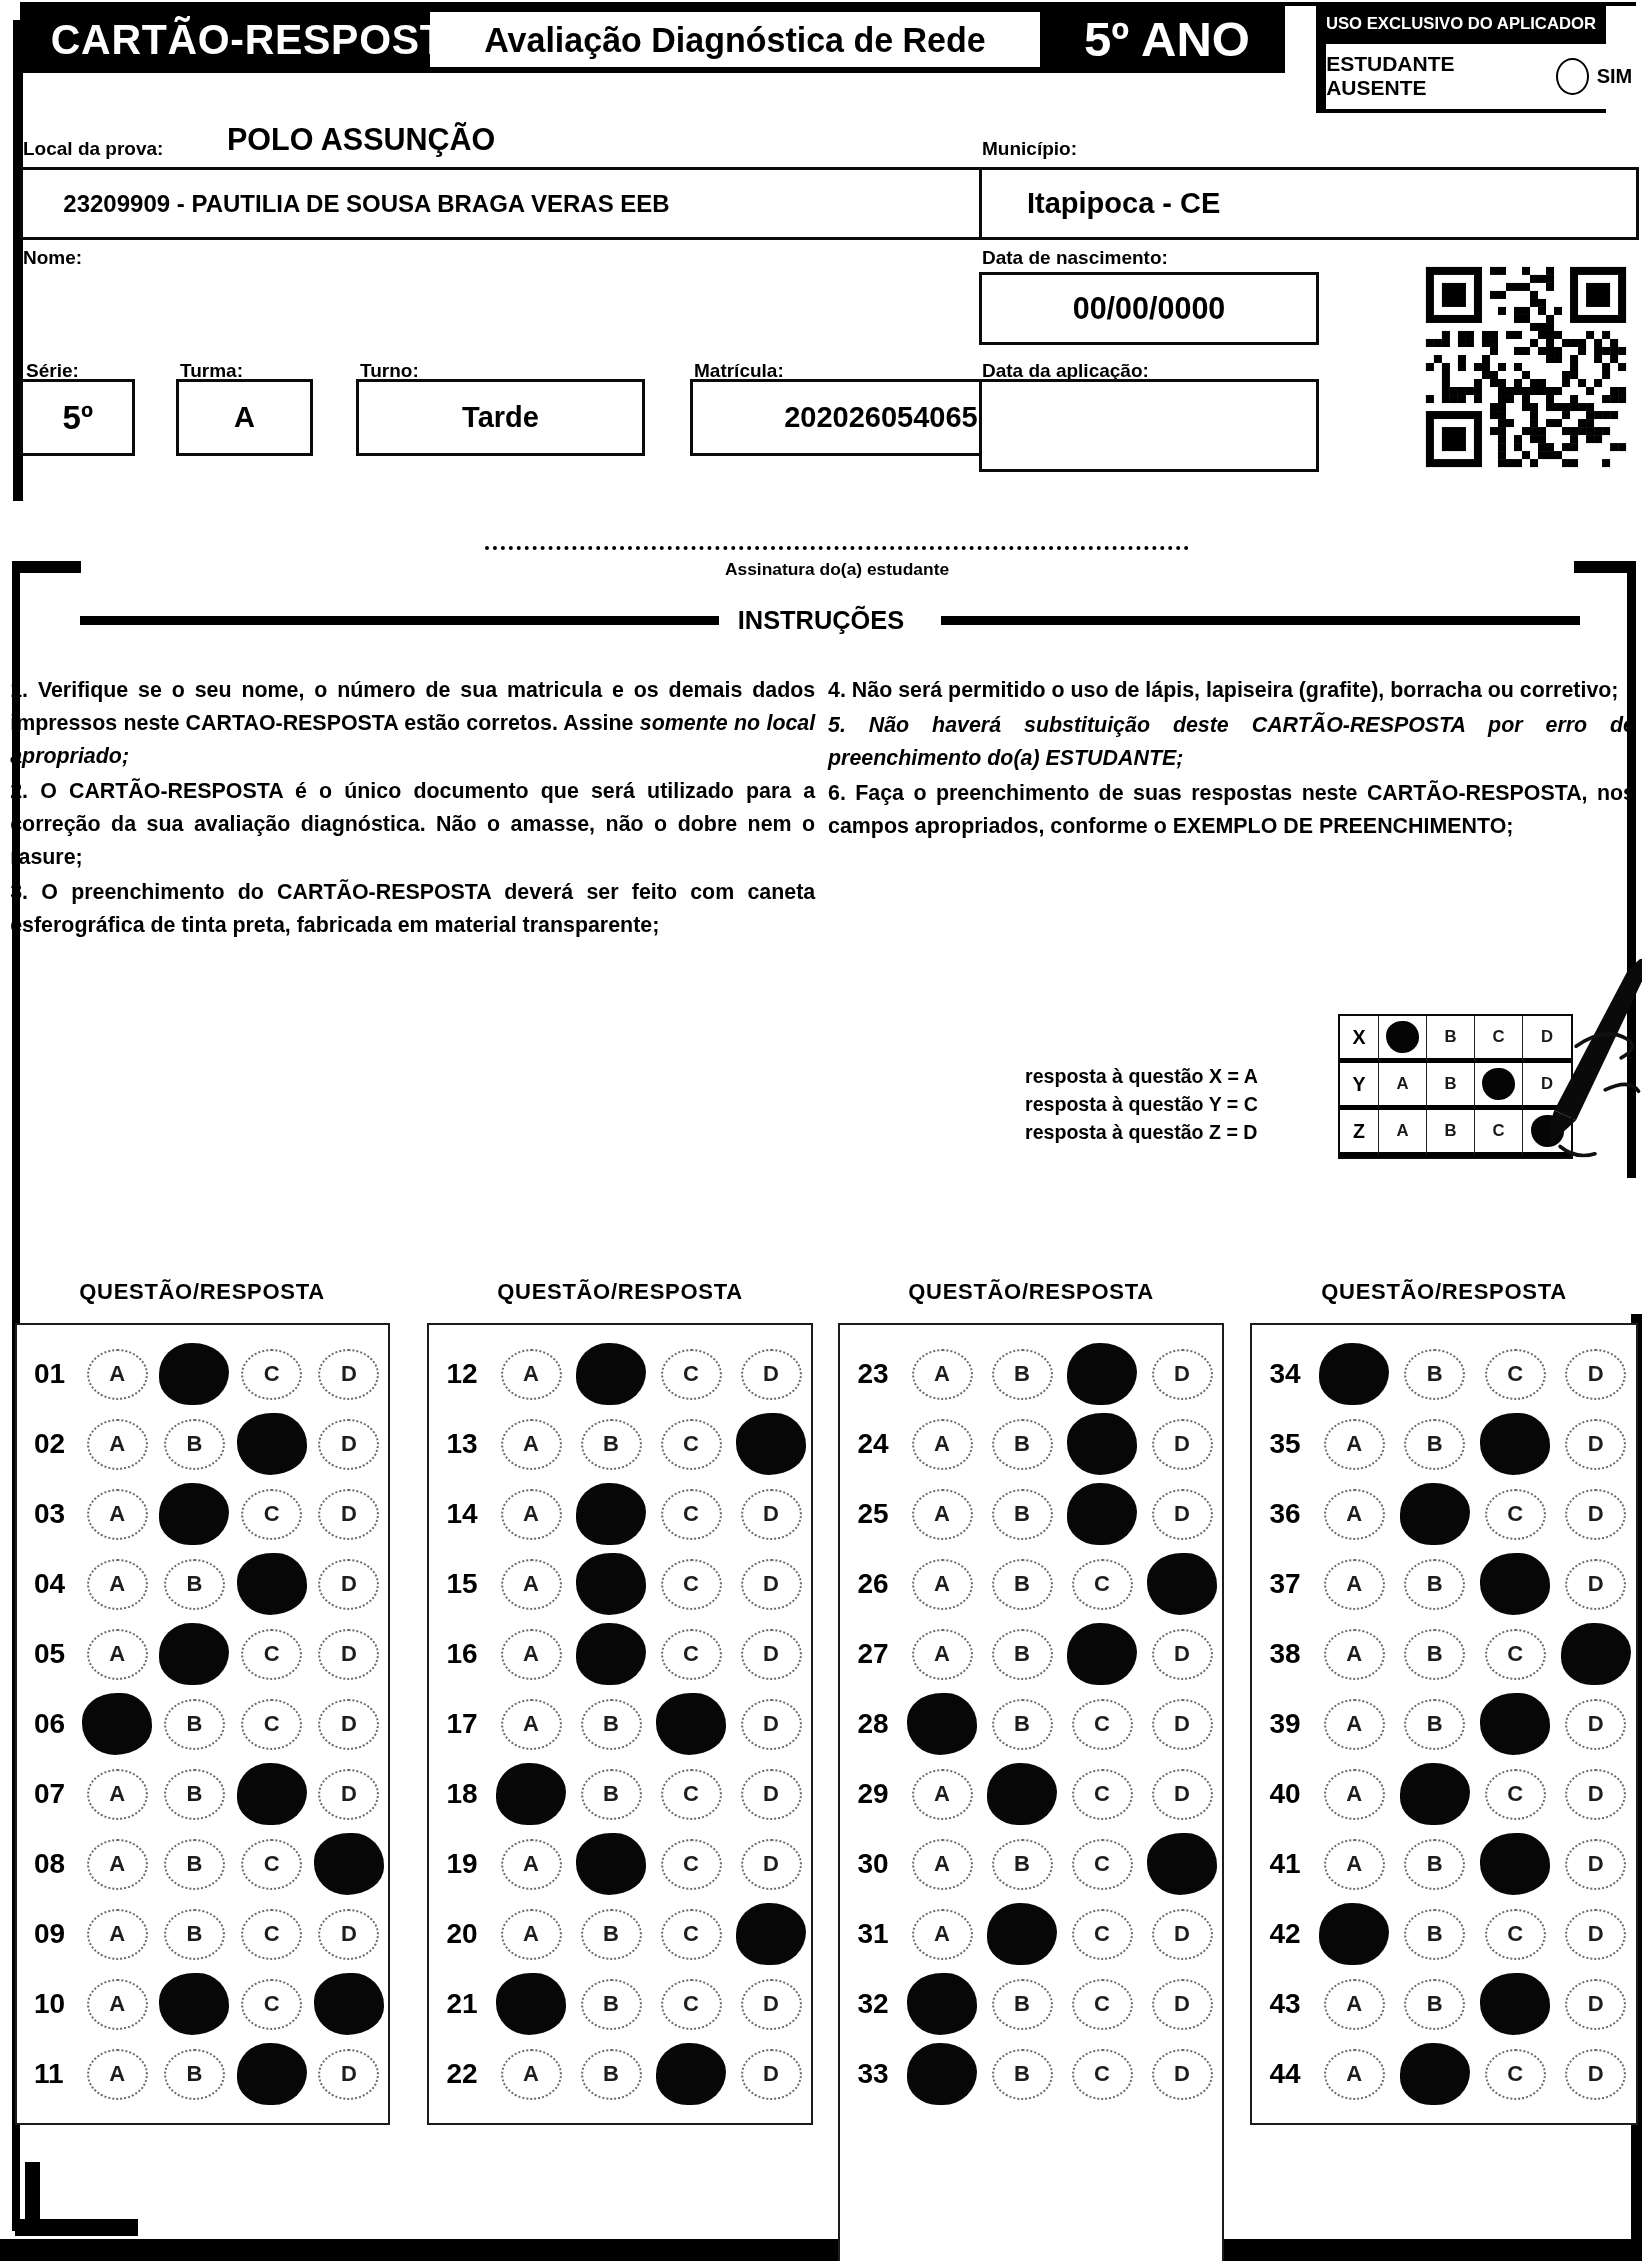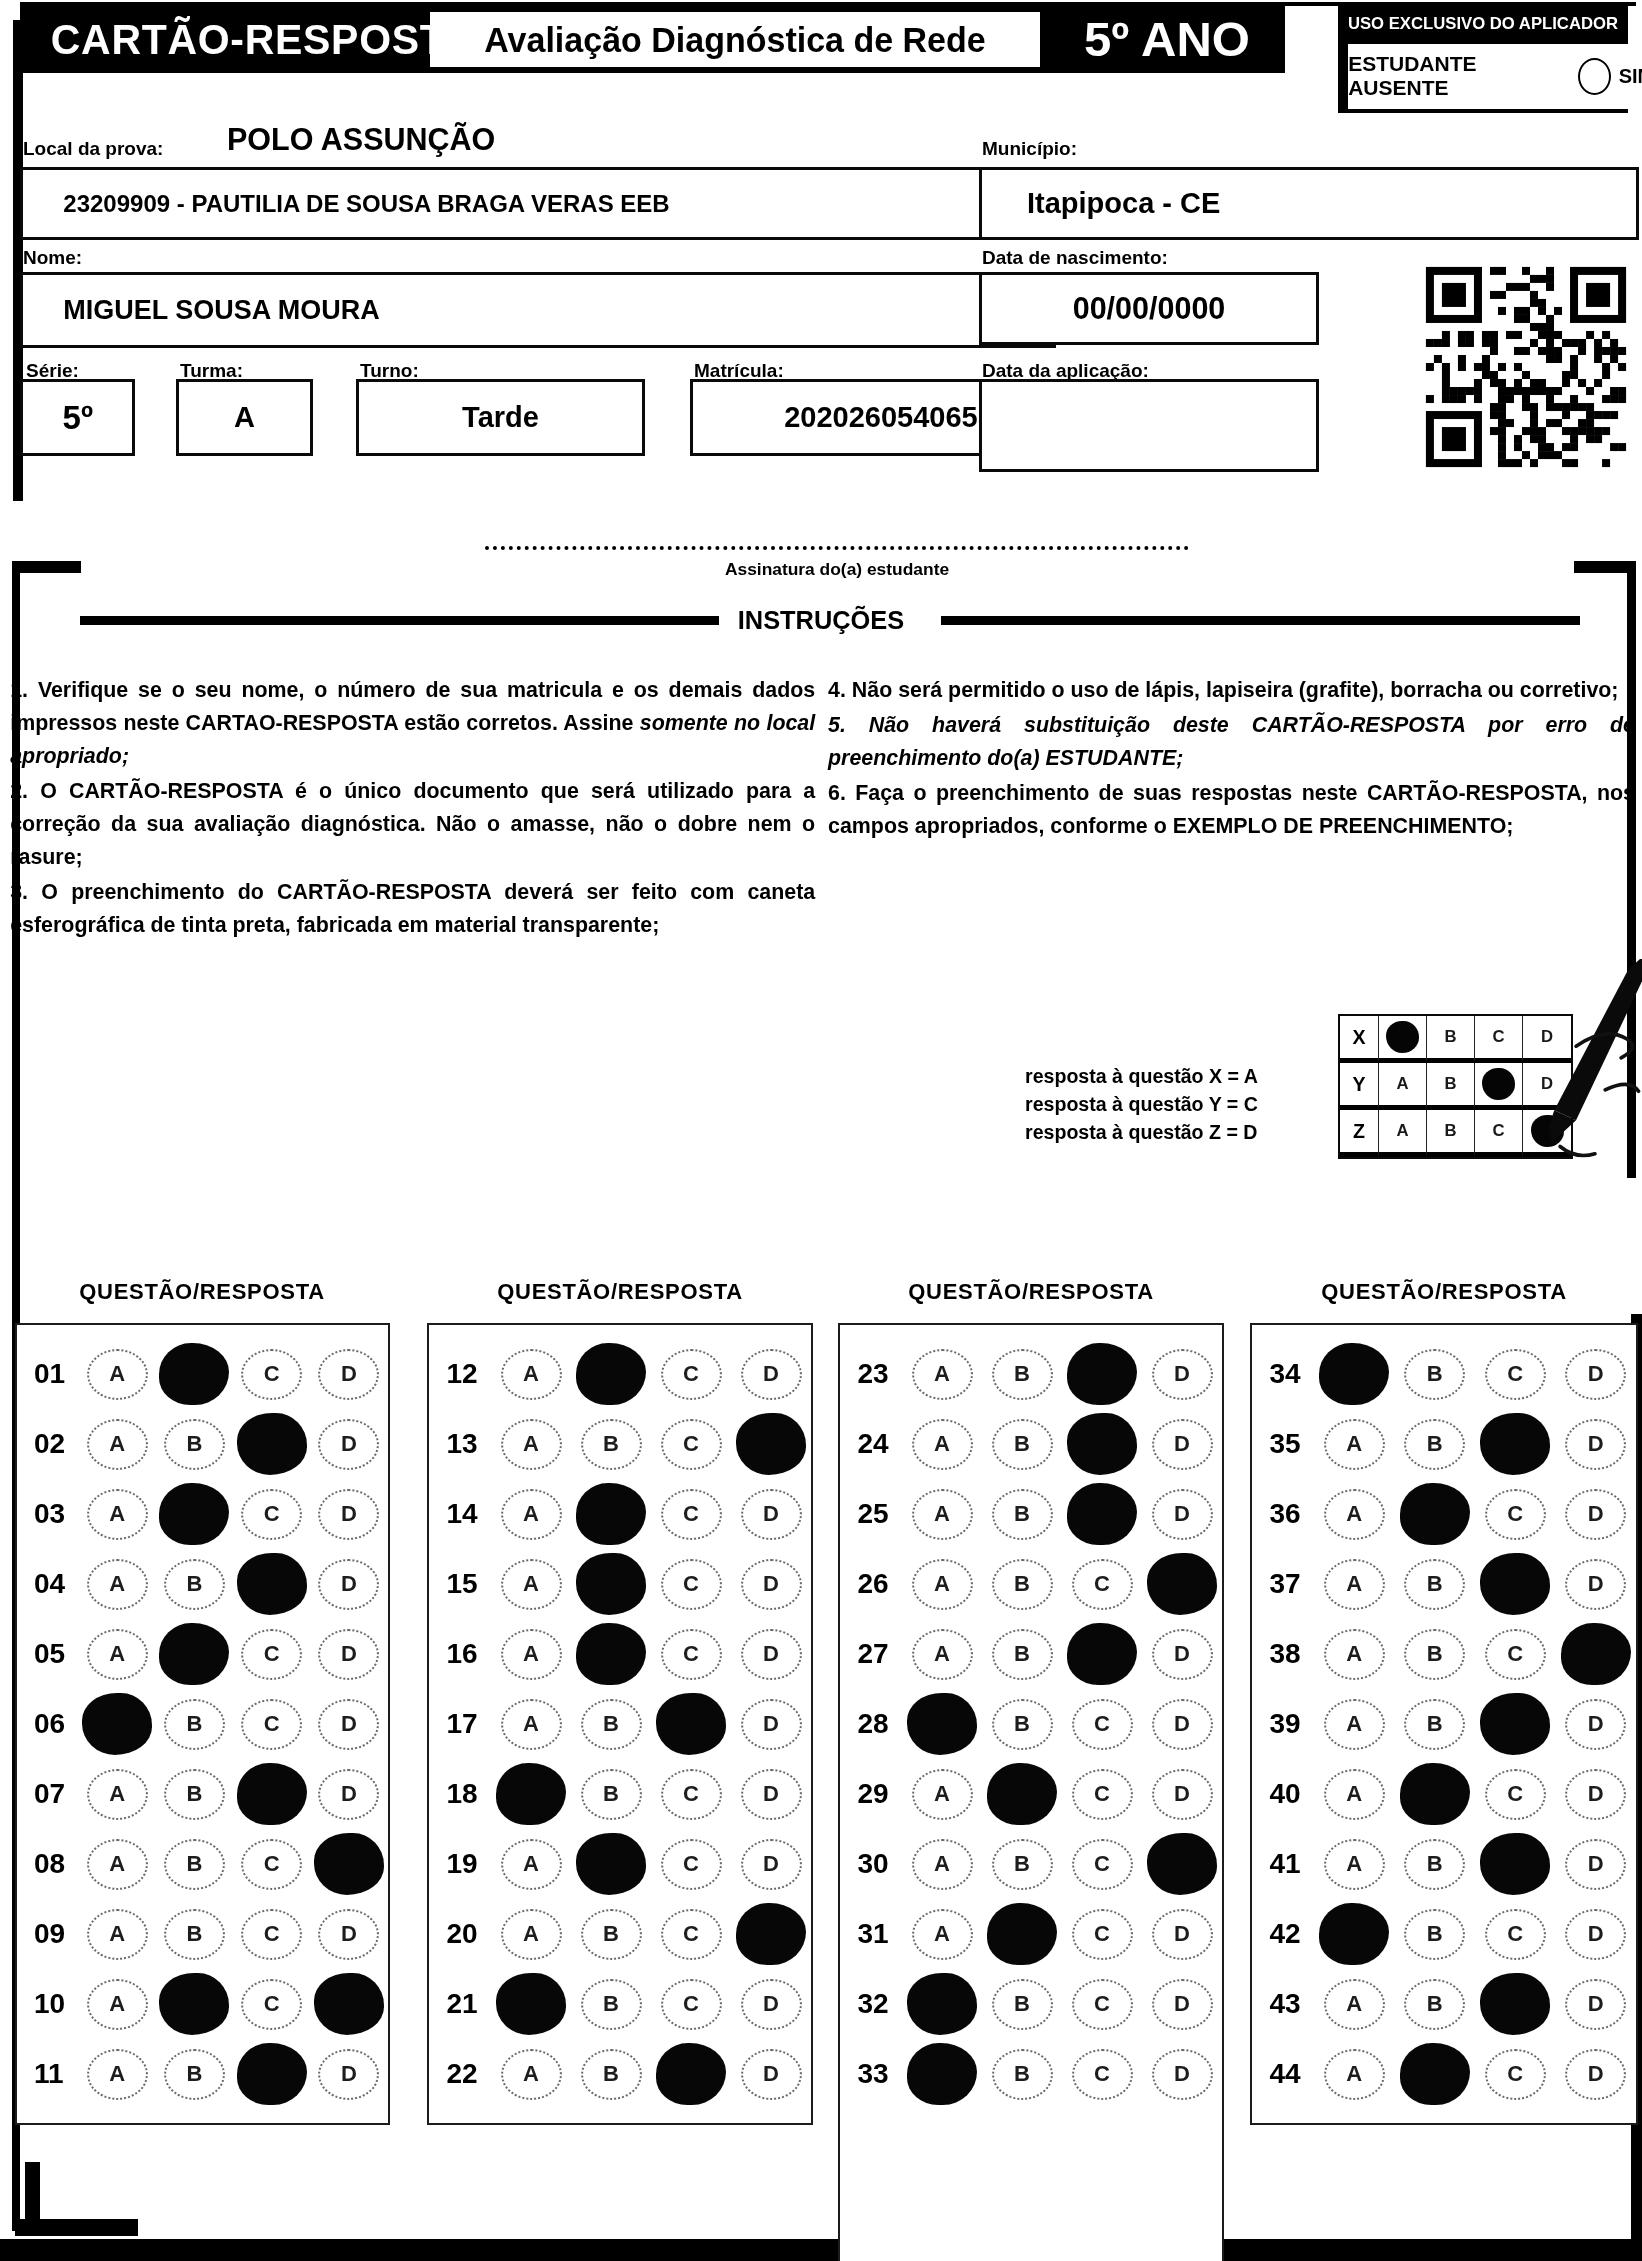--- a/index.html
+++ b/index.html
@@ -8,21 +8,21 @@
     font-family:"Liberation Sans","DejaVu Sans",sans-serif;color:#000;
     overflow:hidden;
   }
   .abs{position:absolute;}
   
   #header-bar{left:20.3px;top:5.8px;width:1265px;height:67px;background:#000;display:flex;align-items:center;}
   #card-title{color:#fff;font-weight:bold;font-size:41px;letter-spacing:0.7px;padding-left:30.5px;transform:scaleY(1.05);}
   #exam-title-box{left:430px;top:11.6px;width:610px;height:55px;background:#fff;display:flex;align-items:center;justify-content:center;}
   #exam-title{font-weight:bold;font-size:34px;transform:scaleY(1.05);}
   #grade-label{left:1047px;top:5.8px;width:240px;height:67px;color:#fff;font-weight:bold;font-size:49px;display:flex;align-items:center;justify-content:center;}
-  #applicator-panel{left:1316px;top:5.8px;width:290px;height:107px;background:#000;margin-left:22px;}
+  #applicator-panel{left:1316px;top:5.8px;width:290px;height:107px;background:#000;}
   #applicator-label{position:absolute;top:8.7px;left:0;width:100%;text-align:center;color:#fff;font-weight:bold;font-size:16.7px;}
   #absent-box{position:absolute;left:10.2px;top:38px;width:306px;height:65px;background:#fff;display:flex;align-items:center;justify-content:center;gap:7.3px;}
   #absent-label{font-weight:bold;font-size:21px;}
   #absent-circle{width:30.5px;height:33px;border:2.2px solid #000;border-radius:50%;background:#fff;}
   #absent-option{font-weight:bold;font-size:20px;}
   
   .field-label{font-weight:bold;font-size:19px;}
   .field-box{border:3.6px solid #0a0a0a;background:#fff;display:flex;align-items:center;}
   .field-value{font-weight:bold;}
   
@@ -93,23 +93,20 @@
   <div class="abs field-box" style="left:20.3px;top:167px;width:1030px;height:67px;">
     <span class="field-value" style="font-size:24px;padding-left:40px;">23209909 - PAUTILIA DE SOUSA BRAGA VERAS EEB</span>
   </div>
 
   <div class="abs field-label" style="left:982px;top:138px;">Município:</div>
   <div class="abs field-box" style="left:979px;top:167px;width:654px;height:67px;">
     <span class="field-value" style="font-size:29px;padding-left:45px;">Itapipoca - CE</span>
   </div>
 
   <div class="abs field-label" style="left:23px;top:247px;">Nome:</div>
-  <div class="abs field-box" style="left:20.3px;top:272px;width:1030px;height:70px;">
-    <span class="field-value" style="font-size:27px;padding-left:40px;">MIGUEL SOUSA MOURA</span>
-  </div>
 
   <div class="abs field-label" style="left:982px;top:247px;">Data de nascimento:</div>
   <div class="abs field-box" style="left:979px;top:272px;width:334px;height:67px;justify-content:center;">
     <span class="field-value" style="font-size:30.5px;">00/00/0000</span>
   </div>
 
   <div class="abs" id="qr-code" style="left:1415px;top:256px;width:222px;height:222px;"><svg width="222" height="222" viewBox="0 0 305 305">
         <rect x="0" y="0" width="305" height="305" fill="#fff"></rect>
         <rect x="103" y="15" width="11" height="11" fill="#000"></rect>
         <rect x="114" y="15" width="11" height="11" fill="#000"></rect>

